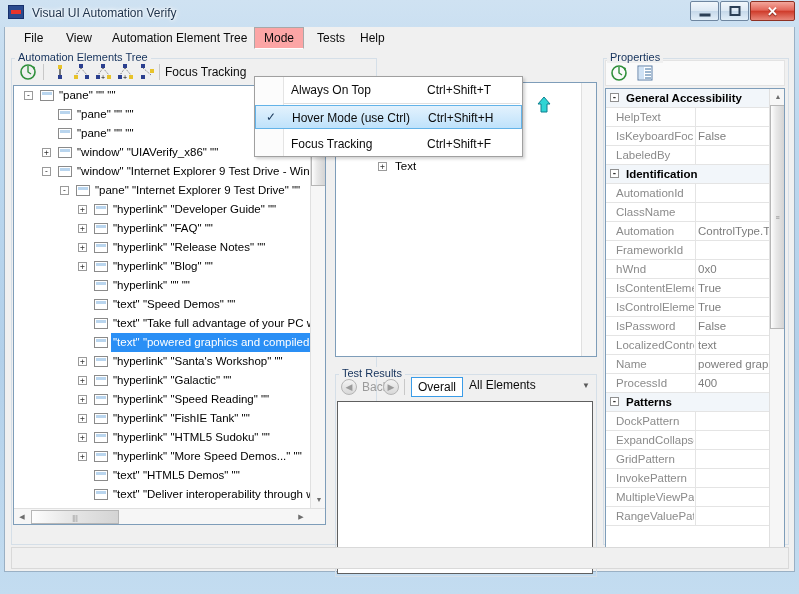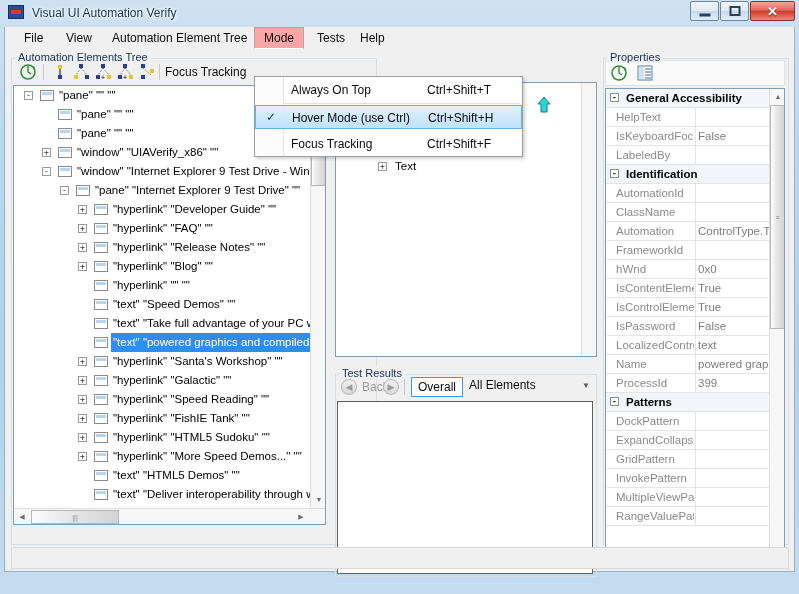--- a/index.html
+++ b/index.html
@@ -522,21 +522,21 @@
               <div class="pval">text</div>
             </div>
             <div class="prow">
               <div class="pdiv"></div>
               <div class="pname">Name</div>
               <div class="pval">powered graphics</div>
             </div>
             <div class="prow">
               <div class="pdiv"></div>
               <div class="pname">ProcessId</div>
-              <div class="pval">399</div>
+              <div class="pval">400</div>
             </div>
             <div class="prow cat">
               <div class="pexp">-</div>
               <div class="pname" style="width: 150px;">Patterns</div>
             </div>
             <div class="prow">
               <div class="pdiv"></div>
               <div class="pname">DockPattern</div>
               <div class="pval"></div>
             </div>

